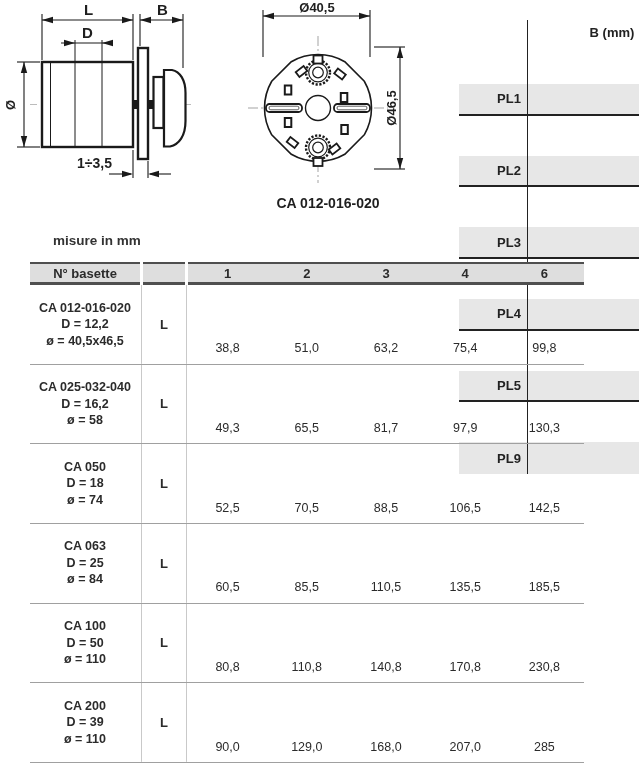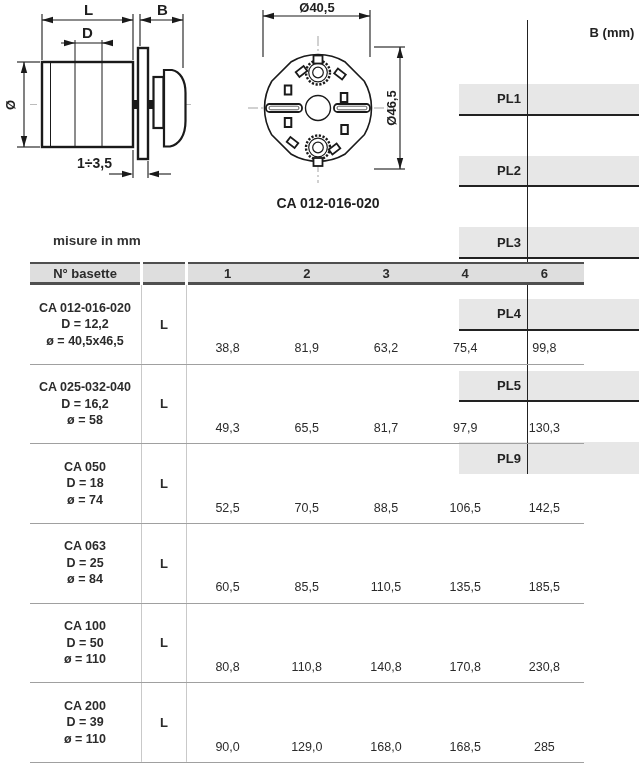--- a/index.html
+++ b/index.html
@@ -212,21 +212,21 @@
     <div class="mgrid mrow">
       <div class="cell-name">
         <span>CA 012-016-020</span>
         <span>D = 12,2</span>
         <span>ø = 40,5x46,5</span>
       </div>
       <div class="gapline"></div>
       <div class="cell-dim">L</div>
       <div class="gapline"></div>
       <div class="cell-val">38,8</div>
-      <div class="cell-val">81,9</div>
+      <div class="cell-val">51,0</div>
       <div class="cell-val">63,2</div>
       <div class="cell-val">75,4</div>
       <div class="cell-val">99,8</div>
     </div>
 
     <div class="mgrid mrow">
       <div class="cell-name">
         <span>CA 025-032-040</span>
         <span>D = 16,2</span>
         <span>ø = 58</span>
@@ -294,18 +294,18 @@
         <span>CA 200</span>
         <span>D = 39</span>
         <span>ø = 110</span>
       </div>
       <div class="gapline"></div>
       <div class="cell-dim">L</div>
       <div class="gapline"></div>
       <div class="cell-val">90,0</div>
       <div class="cell-val">129,0</div>
       <div class="cell-val">168,0</div>
-      <div class="cell-val">168,5</div>
+      <div class="cell-val">207,0</div>
       <div class="cell-val">285</div>
     </div>
   </div>
 
 </div>
 
 </body></html>

